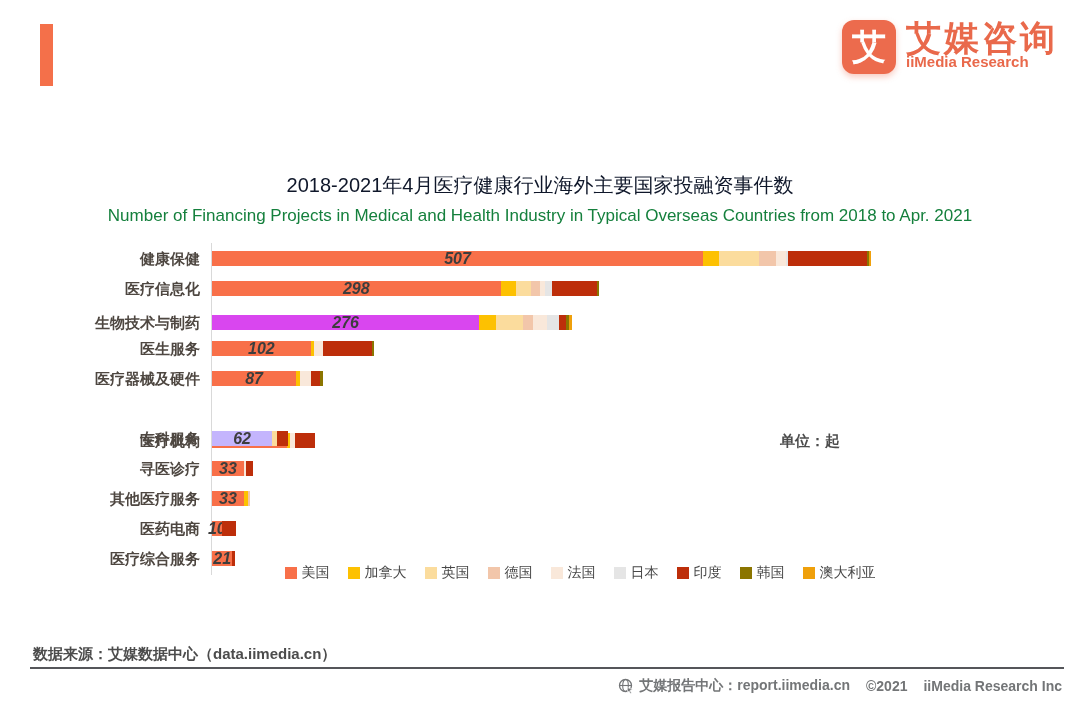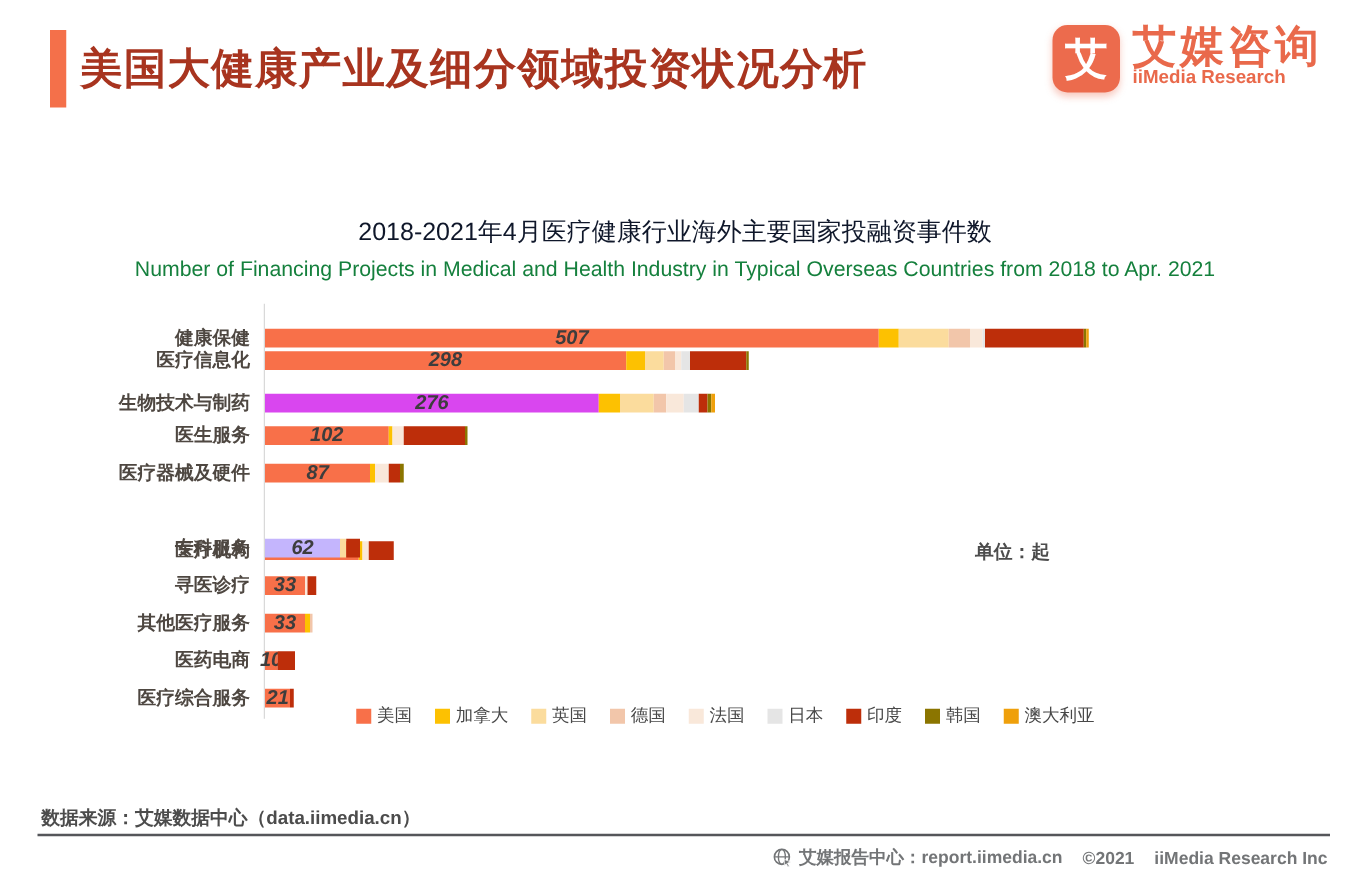--- a/index.html
+++ b/index.html
@@ -44,35 +44,34 @@
   .bottom-info { position:absolute; right:18px; top:677px; display:flex; align-items:center; font-size:14px; font-weight:bold; color:#737577; }
   .bottom-info .globe { margin-right:5px; display:flex; align-items:center; }
   .bottom-info .gap { margin-left:16px; }
 </style>
 </head>
 <body>
 
 <div class="slide">
 
   <div class="accent-bar"></div>
-  <div class="main-title">美国大健康产业及细分领域投资状况分析</div>
   <div class="logo">
     <div class="logo-badge">艾</div>
     <div class="logo-text">
       <div class="logo-cn">艾媒咨询</div>
       <div class="logo-en">iiMedia Research</div>
     </div>
   </div>
 
   <div class="chart-title-cn">2018-2021年4月医疗健康行业海外主要国家投融资事件数</div>
   <div class="chart-title-en">Number of Financing Projects in Medical and Health Industry in Typical Overseas Countries from  2018 to Apr. 2021</div>
 
   <div class="plot">
     <div class="axis-line"></div>
-  <div class="bar-row" style="top: 12px;">
+  <div class="bar-row" style="top: 0px;">
         <div class="cat-label">健康保健</div>
         <div class="bar-track">
           <div class="seg" style="width: 491.029px; background: rgb(248, 112, 73);">
             <span class="val">507</span>
           </div>
           <div class="seg" style="width: 16.4645px; background: rgb(253, 193, 1);"></div>
           <div class="seg" style="width: 39.7085px; background: rgb(251, 220, 157);"></div>
           <div class="seg" style="width: 16.4645px; background: rgb(242, 198, 170);"></div>
           <div class="seg" style="width: 10.6535px; background: rgb(249, 232, 218);"></div>
           <div class="seg" style="width: 1.937px; background: rgb(229, 229, 229);"></div>

